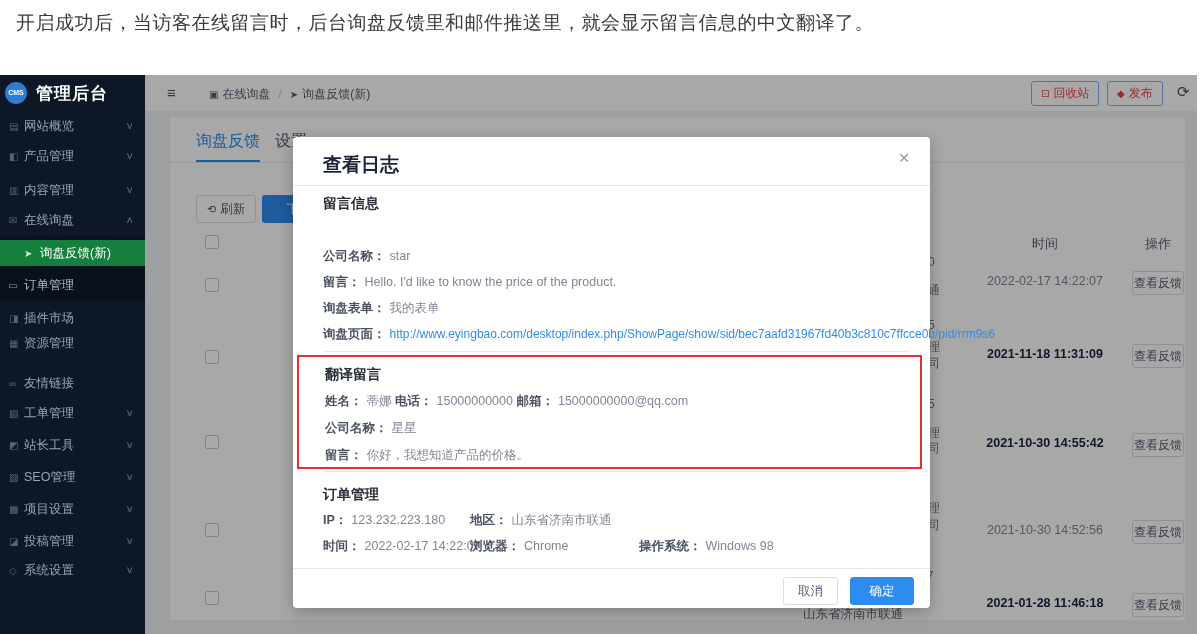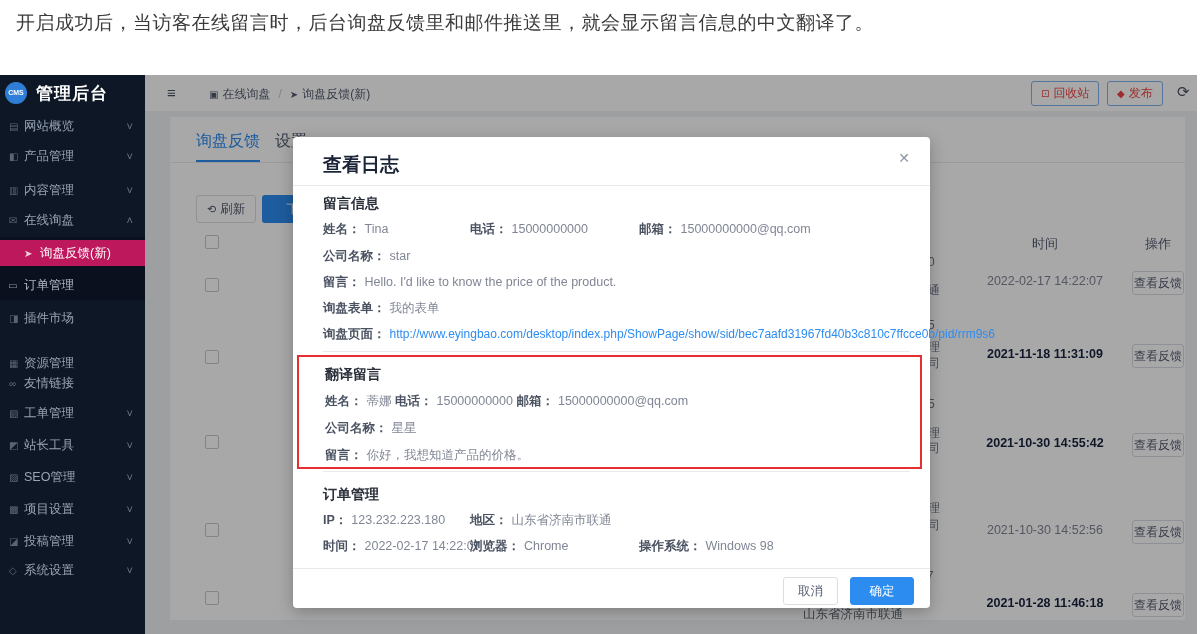--- a/index.html
+++ b/index.html
@@ -13,27 +13,27 @@
   .sidebar { position:absolute; left:0; top:0; width:145px; height:559px; background:#0d1726; z-index:60; }
   .logo-row { position:absolute; left:0; top:0; width:145px; height:36px; }
   .logo-badge { position:absolute; left:5px; top:7px; width:22px; height:22px; border-radius:50%;
     background:#2e7dd6; color:#fff; font-size:7px; line-height:22px; text-align:center; font-weight:bold; }
   .app-title { position:absolute; left:36px; top:7px; color:#fff; font-size:17px; font-weight:bold; letter-spacing:1px; }
   .side-item { position:absolute; left:0; width:145px; height:32px; line-height:32px; padding-left:9px;
     color:#98a3b3; font-size:12.5px; cursor:pointer; white-space:nowrap; }
   .side-item .mi { display:inline-block; width:15px; font-size:10px; opacity:.55; }
   .side-item .chev { position:absolute; right:12px; top:0; font-size:11px; color:#6d7887; }
   .si0{top:35px}.si1{top:65px}.si2{top:99px}.si3{top:129px}
-  .si4{top:227px}.si5{top:272px}.si6{top:292px}.si7{top:322px}.si8{top:354px}
+  .si4{top:227px}.si5{top:252px}.si6{top:292px}.si7{top:322px}.si8{top:354px}
   .si9{top:386px}.si10{top:418px}.si11{top:450px}.si12{top:479px}
   .side-sub { position:absolute; left:0; top:162px; width:145px; height:63px; background:#0a101d; }
   .sub-item { position:absolute; left:0; width:145px; height:26px; line-height:26px; padding-left:24px;
     color:#aeb6c2; font-size:12.5px; cursor:pointer; white-space:nowrap; }
   .sub-item .mi { display:inline-block; width:16px; font-size:10px; opacity:.8; }
-  .sub0 { top:3px; background:#be185d; color:#fff; }
+  .sub0 { top:3px; background:#15803d; color:#fff; }
   .sub1 { top:35px;padding-left:8px; }
 
   
   .hdr { position:absolute; left:145px; top:0; width:1052px; height:36px; background:#fff; }
   .collapse { position:absolute; left:22px; top:9px; font-size:15px; color:#495060; cursor:pointer; }
   .crumbs { position:absolute; left:64px; top:11px; font-size:12px; color:#515a6e; }
   .crumbs .cic { font-size:10px; margin-right:4px; color:#515a6e; }
   .crumbs .sep { margin:0 8px; color:#c5c8ce; }
   .hbtn { position:absolute; top:6px; height:25px; padding:0 9px; background:#fff; border:1px solid #7fb5ed;
     border-radius:3px; color:#ef4444; font-size:12px; line-height:23px; cursor:pointer; white-space:nowrap; }
@@ -188,25 +188,20 @@
     <div class="side-item si11"><span class="mi">◪</span><span>投稿管理</span><span class="chev">˅</span></div>
     <div class="side-item si12"><span class="mi">◇</span><span>系统设置</span><span class="chev">˅</span></div>
   </div>
 
   <div class="modal">
     <div class="m-title">查看日志</div>
     <div class="m-close">✕</div>
     <div class="m-hr"></div>
 
     <div class="sec-h sec1-h">留言信息</div>
-    <div class="mrow rw1">
-      <span class="c c1"><span class="lb">姓名：</span><span class="vl">Tina</span></span>
-      <span class="c c2"><span class="lb">电话：</span><span class="vl">15000000000</span></span>
-      <span class="c c3"><span class="lb">邮箱：</span><span class="vl">15000000000@qq.com</span></span>
-    </div>
     <div class="mrow rw2">
       <span class="c c1"><span class="lb">公司名称：</span><span class="vl">star</span></span>
     </div>
     <div class="mrow rw3">
       <span class="c c1"><span class="lb">留言：</span><span class="vl">Hello. I'd like to know the price of the product.</span></span>
     </div>
     <div class="mrow rw4">
       <span class="c c1"><span class="lb">询盘表单：</span><span class="vl">我的表单</span></span>
     </div>
     <div class="mrow rw5">

